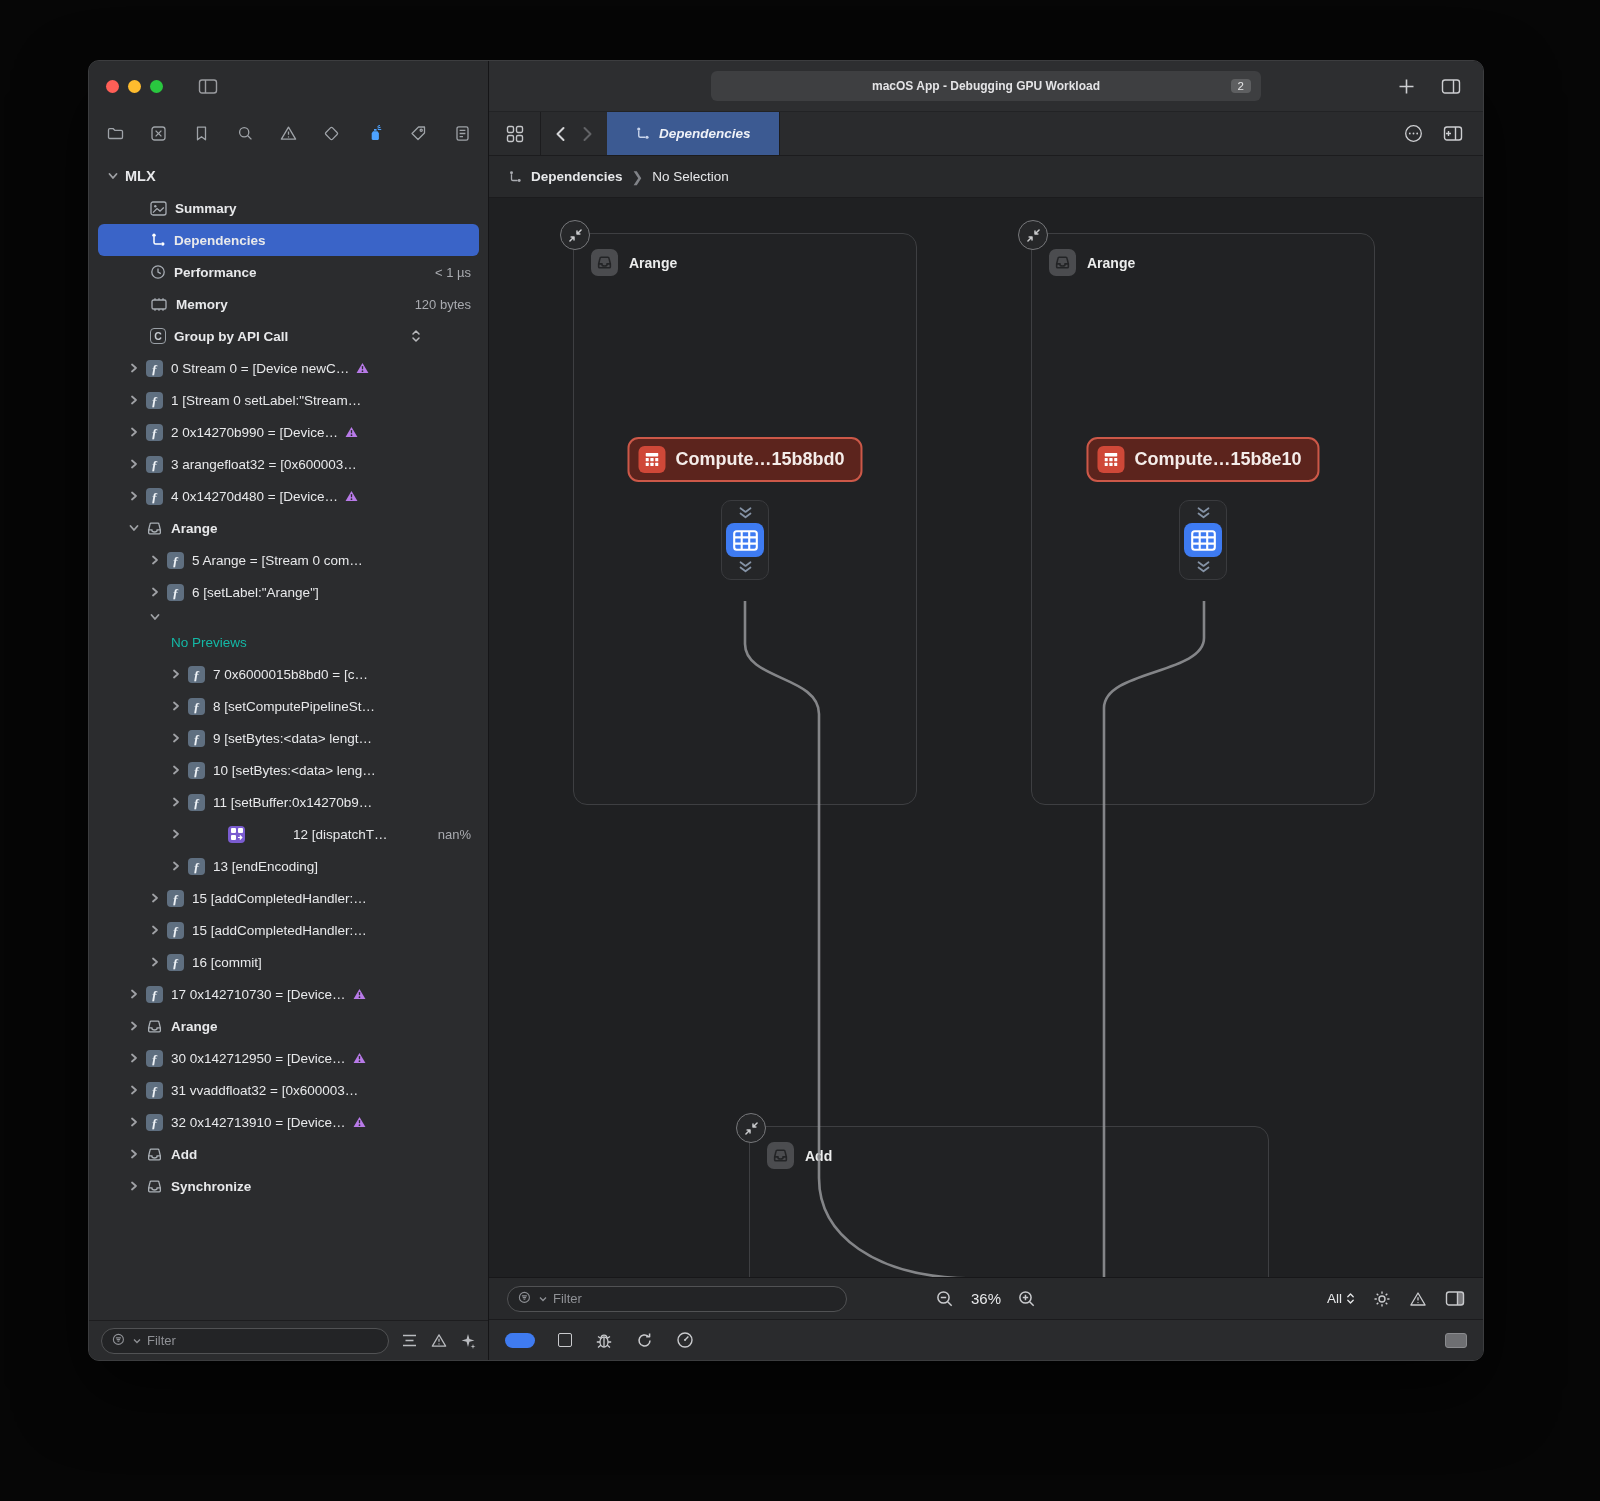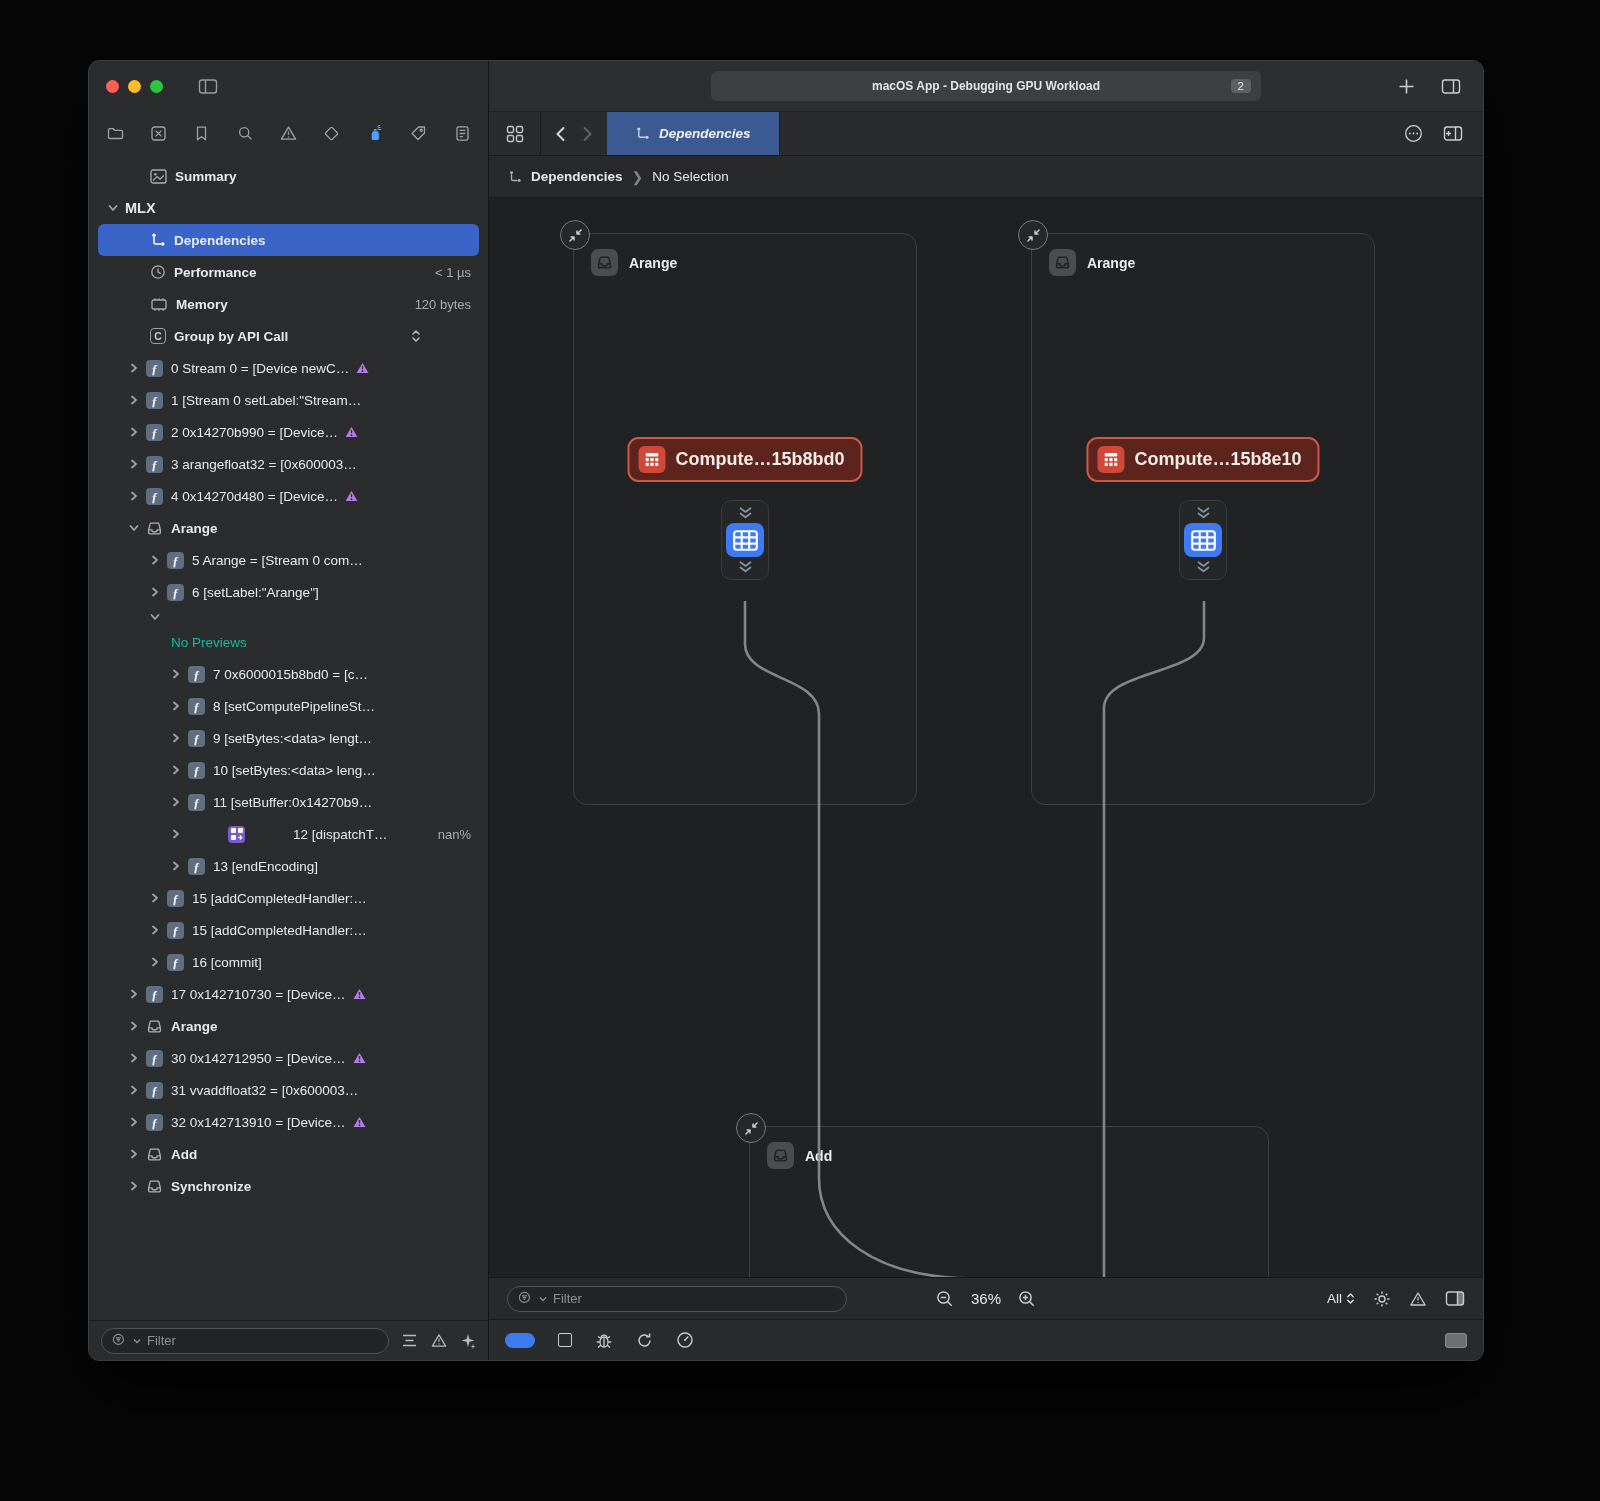--- a/index.html
+++ b/index.html
@@ -187,37 +187,37 @@
         </span>
         <span class="tbico">
           <svg viewBox="0 0 17 17" width="17" height="17" fill="none" stroke="currentColor" stroke-width="1.3">
             <rect x="3" y="1.8" width="11" height="13.4" rx="1.8"></rect>
             <path d="M5.6 5.4h5.8M5.6 8.5h5.8M5.6 11.6h3.4"></path>
           </svg>
         </span>
       </div>
 
     <div class="tree" id="tree">
+        <div class="row mlx" style="padding-left: 10px;">
+          <span class="chevbox down">
+            <svg width="10" height="10" viewBox="0 0 10 10" fill="none" stroke="currentColor" stroke-width="1.8" stroke-linecap="round" stroke-linejoin="round">
+              <path d="M3 1.5L7 5 3 8.5"></path>
+            </svg>
+          </span>
+          <span class="lbl">MLX</span>
+        </div>
         <div class="row" style="padding-left: 52px;">
           <span class="ico">
             <svg width="17" height="15" viewBox="0 0 17 15" fill="none" stroke="#a8adb4" stroke-width="1.3">
               <rect x="1" y="1" width="15" height="13" rx="2"></rect>
               <circle cx="5.3" cy="5.3" r="1.2" fill="#a8adb4" stroke="none"></circle>
               <path d="M3 11.6l4-4 3 2.5 3.8-3.6"></path>
             </svg>
           </span>
           <span class="lbl semibold">Summary</span>
-        </div>
-        <div class="row mlx" style="padding-left: 10px;">
-          <span class="chevbox down">
-            <svg width="10" height="10" viewBox="0 0 10 10" fill="none" stroke="currentColor" stroke-width="1.8" stroke-linecap="round" stroke-linejoin="round">
-              <path d="M3 1.5L7 5 3 8.5"></path>
-            </svg>
-          </span>
-          <span class="lbl">MLX</span>
         </div>
         <div class="row selected" style="padding-left: 52px;">
           <span class="ico">
             <svg width="16" height="16" viewBox="0 0 16 16" fill="none" stroke="#fff" stroke-width="1.5">
               <circle cx="4" cy="3.2" r="1.7" fill="#fff" stroke="none"></circle>
               <path d="M4 4.8v5.7A1.6 1.6 0 0 0 5.6 12H11"></path>
               <circle cx="12.8" cy="12" r="1.7" fill="#fff" stroke="none"></circle>
             </svg>
           </span>
           <span class="lbl semibold">Dependencies</span>

